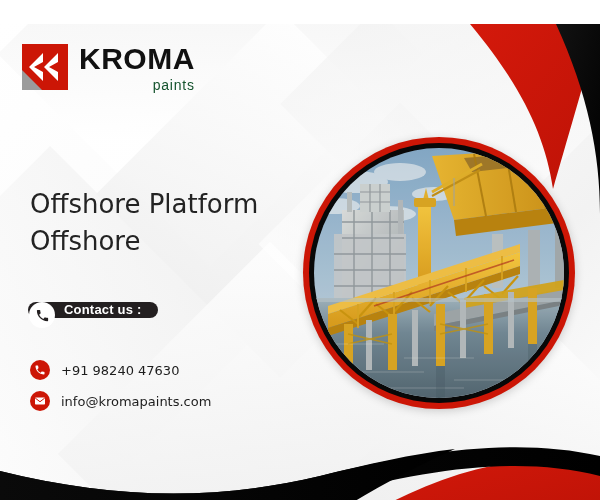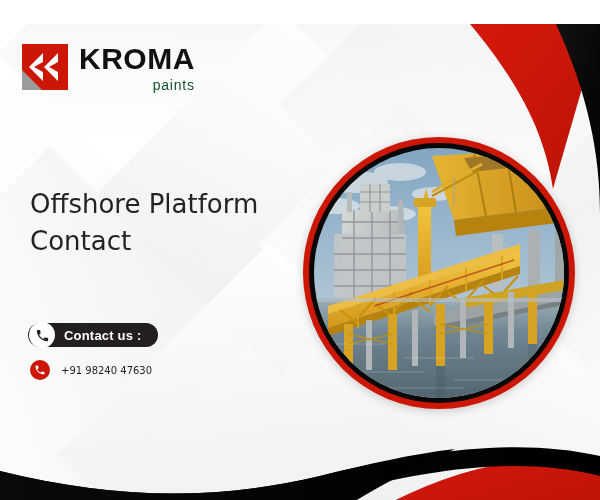--- a/index.html
+++ b/index.html
@@ -42,34 +42,34 @@
       font-family:"Liberation Sans",sans-serif;}
   .logo-paints{margin-top:4px;text-align:right;font-size:14px;color:#14532d;
       letter-spacing:.8px;font-family:"Liberation Sans",sans-serif;}
 
   
   .headline{position:absolute;left:30px;top:162px;width:250px;
       font-size:26px;line-height:1.42;color:#232323;font-weight:400;
       font-family:"DejaVu Sans",sans-serif;}
 
   
-  .pill{position:absolute;left:28px;top:299px;height:24px;
-      background:#231f20;border-radius:16px;display:flex;align-items:center;
+  .pill{position:absolute;left:28px;top:278px;height:16px;
+      background:#231f20;border-radius:16px;display:flex;align-items:flex-start;
       padding-right:16px;}
   .pill-circle{width:26px;height:26px;border-radius:50%;background:#ffffff;
       margin-left:1px;display:flex;align-items:center;justify-content:center;flex:0 0 auto;}
   .pill-label{color:#ffffff;font-size:13px;font-weight:bold;margin-left:9px;
       letter-spacing:.2px;white-space:nowrap;}
 
   
   .contacts{position:absolute;left:30px;top:336px;}
   .crow{display:flex;align-items:center;height:20px;margin-bottom:11px;}
   .cicon{width:20px;height:20px;border-radius:50%;background:#CC1606;
       display:flex;align-items:center;justify-content:center;flex:0 0 auto;}
-  .ctext{margin-left:11px;font-size:10px;color:#1d1d1d;
+  .ctext{margin-left:11px;font-size:13px;color:#1d1d1d;
       font-family:"DejaVu Sans",sans-serif;white-space:nowrap;}
 
   
   .photo-wrap{position:absolute;left:303px;top:113px;width:272px;height:272px;
       border-radius:50%;background:#CC1606;
       box-shadow:0 2px 10px rgba(0,0,0,.18);}
   .photo-ring{position:absolute;inset:6px;border-radius:50%;background:#080808;}
   .photo{position:absolute;inset:11px;border-radius:50%;overflow:hidden;}
   .photo svg{display:block;width:100%;height:100%;}
 </style>
@@ -125,21 +125,21 @@
       </svg>
     </div>
     <div class="logo-text">
       <div class="logo-kroma">KROMA</div>
       <div class="logo-paints">paints</div>
     </div>
   </div>
 
   <div class="headline">
     <div>Offshore Platform</div>
-    <div>Contact</div>
+    <div>Offshore</div>
   </div>
 
   <div class="pill">
     <div class="pill-circle">
       <svg viewBox="0 0 24 24" width="15" height="15" fill="#231f20">
         <path d="M6.6 10.8c1.5 2.9 3.7 5.1 6.6 6.6l2.2-2.2c.3-.3.7-.4 1-.2
                  1.1.4 2.3.6 3.6.6.6 0 1 .4 1 1V20c0 .6-.4 1-1 1C10.6 21 3 13.4 3 4
                  c0-.6.4-1 1-1h3.4c.6 0 1 .4 1 1 0 1.2.2 2.4.6 3.6.1.3 0 .7-.2 1l-2.2 2.2z"></path>
       </svg>
     </div>
@@ -152,20 +152,29 @@
       <div class="cicon">
         <svg viewBox="0 0 24 24" width="12" height="12" fill="#ffffff">
           <path d="M6.6 10.8c1.5 2.9 3.7 5.1 6.6 6.6l2.2-2.2c.3-.3.7-.4 1-.2
                    1.1.4 2.3.6 3.6.6.6 0 1 .4 1 1V20c0 .6-.4 1-1 1C10.6 21 3 13.4 3 4
                    c0-.6.4-1 1-1h3.4c.6 0 1 .4 1 1 0 1.2.2 2.4.6 3.6.1.3 0 .7-.2 1l-2.2 2.2z"></path>
         </svg>
       </div>
       <div class="ctext">+91 98240 47630</div>
     </div>
 
+    <div class="crow">
+      <div class="cicon">
+        <svg viewBox="0 0 24 24" width="12" height="12">
+          <rect x="2" y="5" width="20" height="14" rx="1.5" fill="#ffffff"></rect>
+          <path d="M3 6.5 L12 13.5 L21 6.5" stroke="#CC1606" stroke-width="2" fill="none" stroke-linecap="round" stroke-linejoin="round"></path>
+        </svg>
+      </div>
+      <div class="ctext">info@kromapaints.com</div>
+    </div>
 
 
   </div>
 
   <div class="photo-wrap">
     <div class="photo-ring"></div>
     <div class="photo">
       <svg viewBox="0 0 250 250" preserveAspectRatio="xMidYMid slice">
         <defs>
           <linearGradient id="sky" x1="0" y1="0" x2="0" y2="1">

